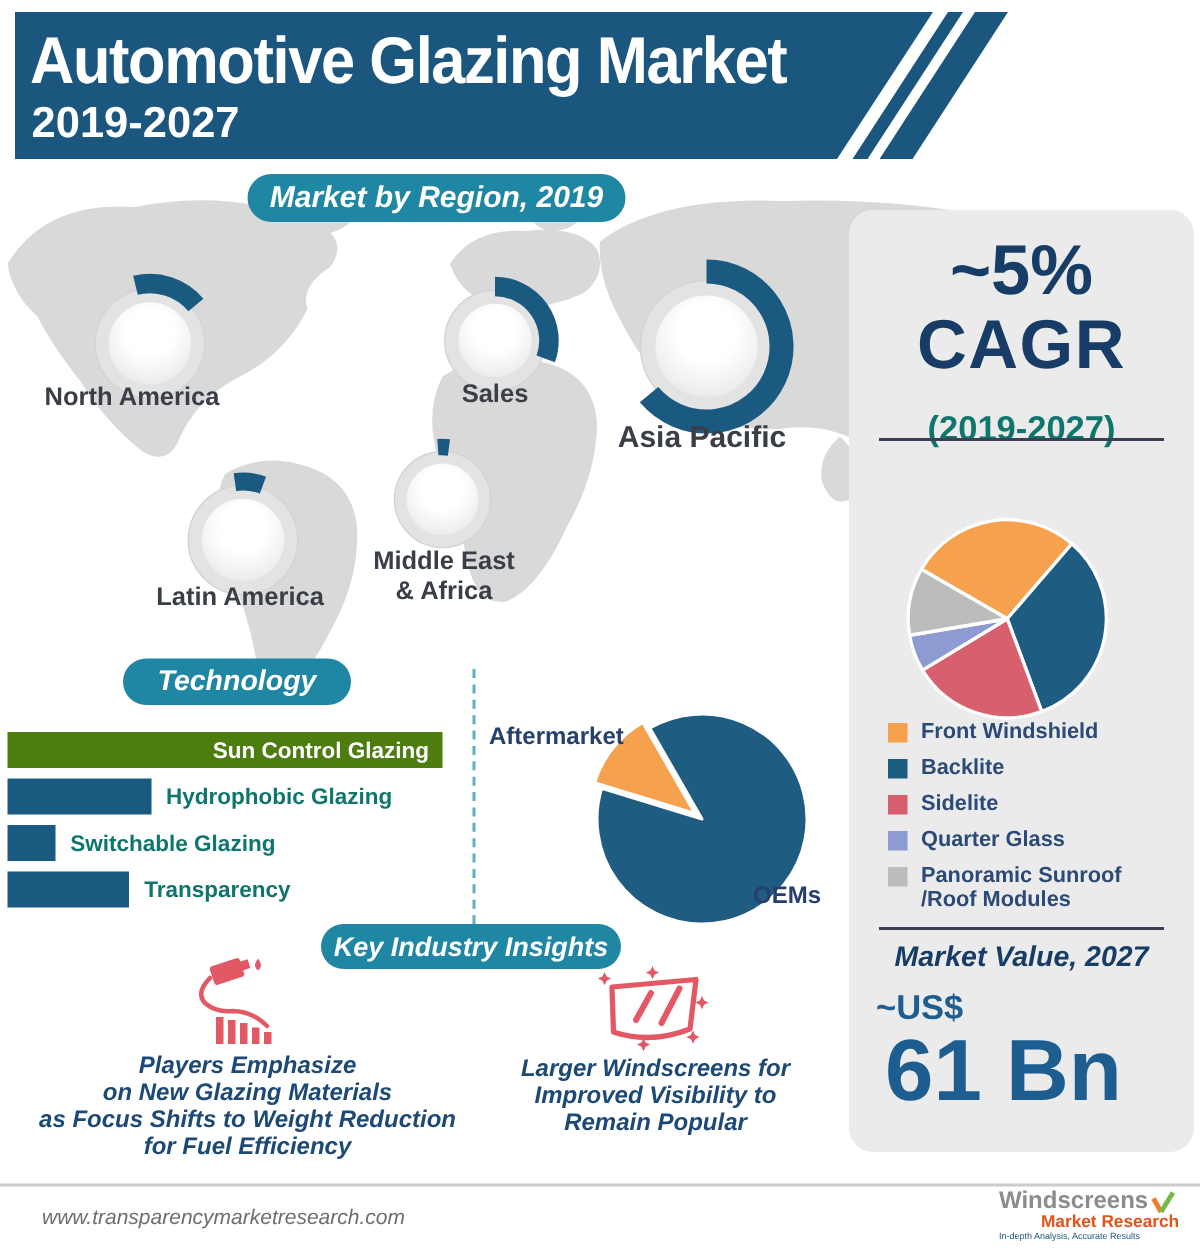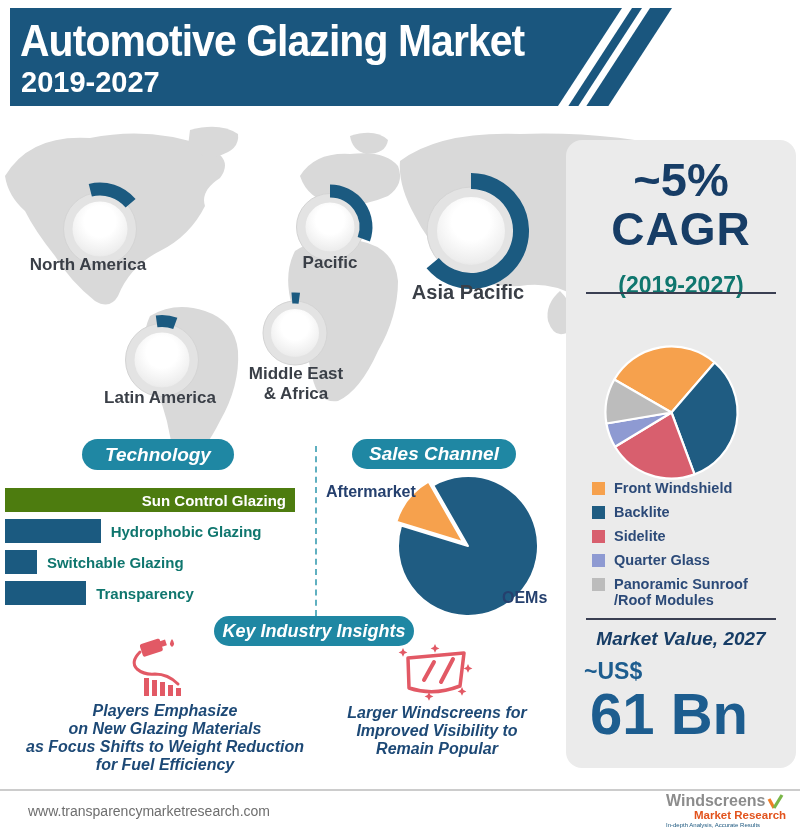--- a/index.html
+++ b/index.html
@@ -73,21 +73,21 @@
   .ins-icon { position:absolute; z-index:3; }
   #ins-icon-1 { left:128px; top:638px; }
   #ins-icon-2 { left:396px; top:644px; }
   .ins-text { position:absolute; text-align:center; font-size:16px; line-height:18px; font-weight:bold;
               font-style:italic; color:#1d4976; white-space:pre-line; z-index:3; }
   #ins-text-1 { left:10px; top:702px; width:310px; }
   #ins-text-2 { left:322px; top:704px; width:230px; }
 
   
   #footer-line { position:absolute; left:0; top:789px; width:800px; height:2px; background:#cccccc; }
-  #footer-url { position:absolute; left:28px; top:803px; font-size:14px; color:#6e6e6e; }
+  #footer-url { position:absolute; left:28px; top:803px; font-size:14px; color:#6e6e6e;font-style:italic; }
   #logo { position:absolute; left:666px; top:792px; width:132px; }
   #logo .l1 { font-size:16px; font-weight:bold; color:#8c8c8c; display:flex; align-items:center; }
   #logo .l1 svg { margin-left:2px; }
   #logo .l2 { font-size:11.5px; font-weight:bold; color:#e2531d; margin-top:-1px;margin-left:28px; }
   #logo .l3 { font-size:6px; color:#1a567e; margin-top:1px; }
 </style>
 </head>
 <body>
 
 <div id="page">
@@ -125,46 +125,46 @@
         <circle cx="70" cy="70" r="32" fill="url(#ginner)" stroke="#e3e3e3" stroke-width="9"></circle>
         <circle cx="70" cy="70" r="36.5" fill="none" stroke="#d4d4d4" stroke-width="1"></circle>
         <path d="M60.3 31.2A40 40 0 0 1 100.6 44.3" fill="none" stroke="#1b5a80" stroke-width="13"></path>
       </svg>
       <div class="rlabel" style="left: 8px; top: 255px; width: 160px; font-size: 17px;">North America</div>
       <svg width="140" height="140" viewBox="0 0 140 140" class="gauge" style="left: 260px; top: 157px;">
         <circle cx="70" cy="70" r="29" fill="url(#ginner)" stroke="#e3e3e3" stroke-width="9"></circle>
         <circle cx="70" cy="70" r="33.5" fill="none" stroke="#d4d4d4" stroke-width="1"></circle>
         <path d="M70.0 34.0A36 36 0 0 1 103.8 82.3" fill="none" stroke="#1b5a80" stroke-width="13"></path>
       </svg>
-      <div class="rlabel" style="left: 270px; top: 253px; width: 120px; font-size: 17px;">Pacific</div>
+      <div class="rlabel" style="left: 270px; top: 253px; width: 120px; font-size: 17px;">Sales</div>
       <svg width="140" height="140" viewBox="0 0 140 140" class="gauge" style="left: 401px; top: 161px;">
         <circle cx="70" cy="70" r="39" fill="url(#ginner)" stroke="#e3e3e3" stroke-width="10"></circle>
         <circle cx="70" cy="70" r="44" fill="none" stroke="#d4d4d4" stroke-width="1"></circle>
         <path d="M70.0 20.0A50 50 0 1 1 31.7 102.1" fill="none" stroke="#1b5a80" stroke-width="16"></path>
       </svg>
       <div class="rlabel" style="left: 383px; top: 281px; width: 170px; font-size: 20px;">Asia Pacific</div>
       <svg width="140" height="140" viewBox="0 0 140 140" class="gauge" style="left: 92px; top: 290px;">
         <circle cx="70" cy="70" r="32" fill="url(#ginner)" stroke="#e3e3e3" stroke-width="9"></circle>
         <circle cx="70" cy="70" r="36.5" fill="none" stroke="#d4d4d4" stroke-width="1"></circle>
         <path d="M64.6 31.4A39 39 0 0 1 83.3 33.4" fill="none" stroke="#1b5a80" stroke-width="12"></path>
       </svg>
       <div class="rlabel" style="left: 80px; top: 388px; width: 160px; font-size: 17px;">Latin America</div>
       <svg width="140" height="140" viewBox="0 0 140 140" class="gauge" style="left: 225px; top: 263px;">
         <circle cx="70" cy="70" r="28" fill="url(#ginner)" stroke="#e3e3e3" stroke-width="8"></circle>
         <circle cx="70" cy="70" r="32" fill="none" stroke="#d4d4d4" stroke-width="1"></circle>
         <path d="M66.9 35.1A35 35 0 0 1 74.3 35.3" fill="none" stroke="#1b5a80" stroke-width="11"></path>
       </svg>
       <div class="rlabel" style="left: 246px; top: 364px; width: 100px; font-size: 17px;">Middle East &amp; Africa</div>
     </div>
 
+  <div class="pill" style="left:165px;top:116px;width:252px;height:32px;font-size:20px;">
+    <span>Market by Region, 2019</span>
+  </div>
   <div class="pill tech-pill">
     <span>Technology</span>
-  </div>
-  <div class="pill sales-pill">
-    <span>Sales Channel</span>
   </div>
   <div class="pill ins-pill">
     <span>Key Industry Insights</span>
   </div>
 
   <div id="tech-bars">
       <div class="trow" style="top: 0px;">
         <div class="tbar" style="width: 290px; background: #4d7c0f;">
           <span class="tlabel-in">Sun Control Glazing</span>
         </div>

